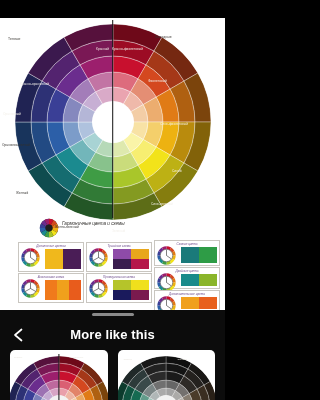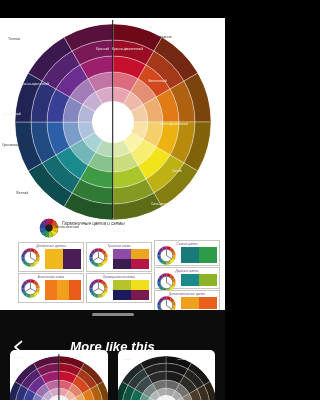--- a/index.html
+++ b/index.html
@@ -33,21 +33,21 @@
   .cell { position:absolute; border:.4px solid #c9c6c0; background:#fff; }
   .cell-lab { position:absolute; left:0; right:0; top:1px; text-align:center; font-size:3.1px; font-style:italic; color:#6b4a8a; white-space:nowrap; }
   .cell-dial { position:absolute; left:2px; top:5px; width:19px; height:19px; }
   .cell-sw { position:absolute; top:6px; right:2px; bottom:2px; display:flex; }
   .cell-sw span { flex:1; }
   .cell-sw.grid2 { display:grid; grid-template-columns:1fr 1fr; grid-template-rows:1fr 1fr; }
 
   
   .sheet { position:absolute; left:0; top:310px; width:225px; height:90px; background:#0c0c0c; }
   .grabber { position:absolute; left:50%; top:3px; transform:translateX(-50%); width:42px; height:3px; border-radius:2px; background:#8a8a8a; }
-  .sheet-head { position:absolute; left:0; top:24px; width:225px; height:26px;font-style:italic; }
+  .sheet-head { position:absolute; left:0; top:12px; width:225px; height:26px; }
   .back-btn { position:absolute; left:10px; top:4px; width:18px; height:18px; display:flex; align-items:center; justify-content:center; }
   .sheet-title { position:absolute; left:0; right:0; top:5px; text-align:center; font-size:13px; font-weight:600; color:#fff; letter-spacing:.1px; }
 
   .cards { position:absolute; left:0; top:40px; width:225px; height:60px; display:flex; gap:10px; padding:0 10px; }
   .card { position:relative; flex:1; background:#fff; border-radius:5px; overflow:hidden; }
   .card-inner { position:absolute; left:50%; top:6px; transform:translateX(-50%); width:102px; height:102px; border-radius:50%; overflow:hidden; }
   .card-divider { position:absolute; left:50%; top:4px; width:1.2px; height:60px; background:#111; transform:translateX(-50%); }
   .card-hub { position:absolute; left:50%; top:57px; width:24px; height:24px; margin-left:-12px; margin-top:-12px; border-radius:50%; background:#f2f2f2; }
   .card-lab { position:absolute; font-size:2.4px; color:#e8e5df; white-space:nowrap; }
 </style>

